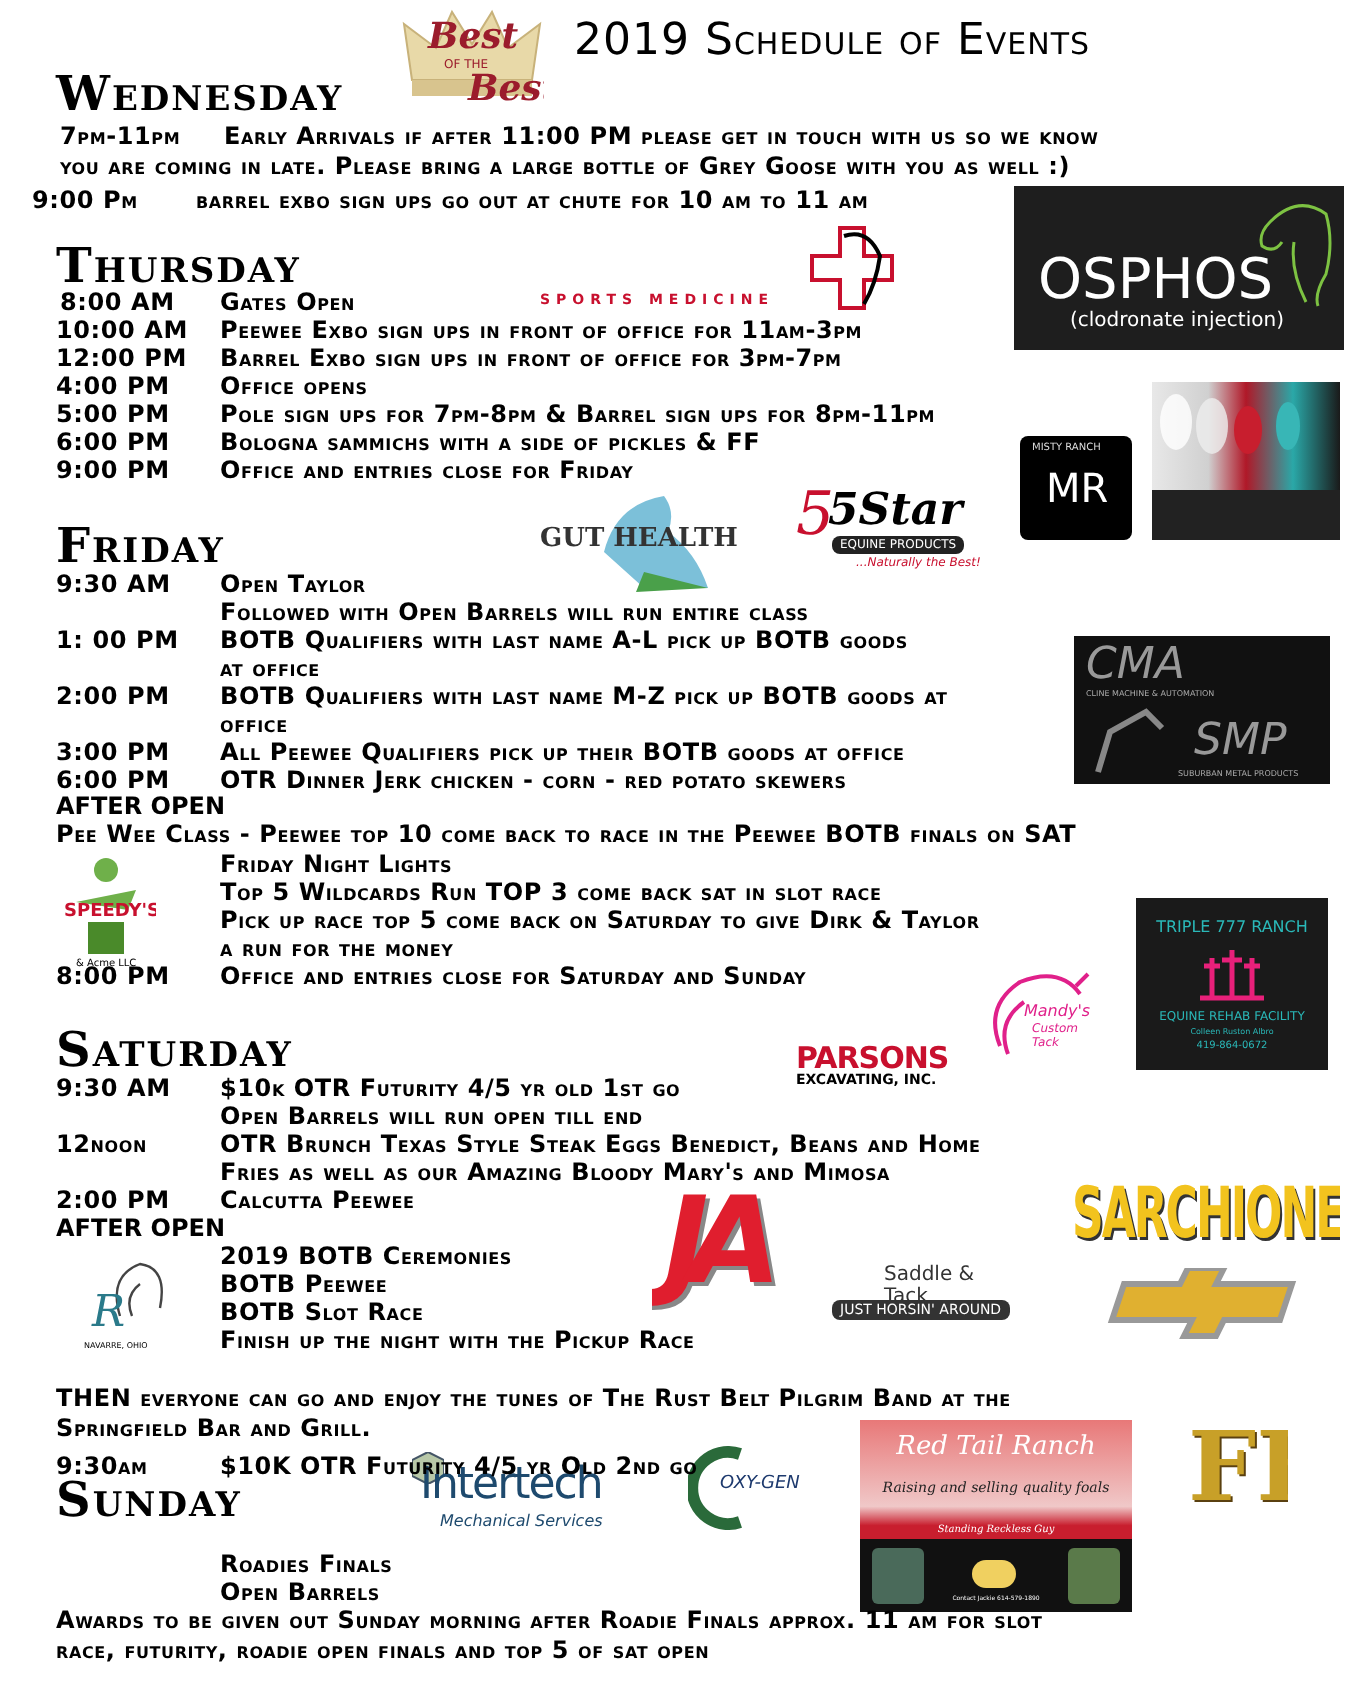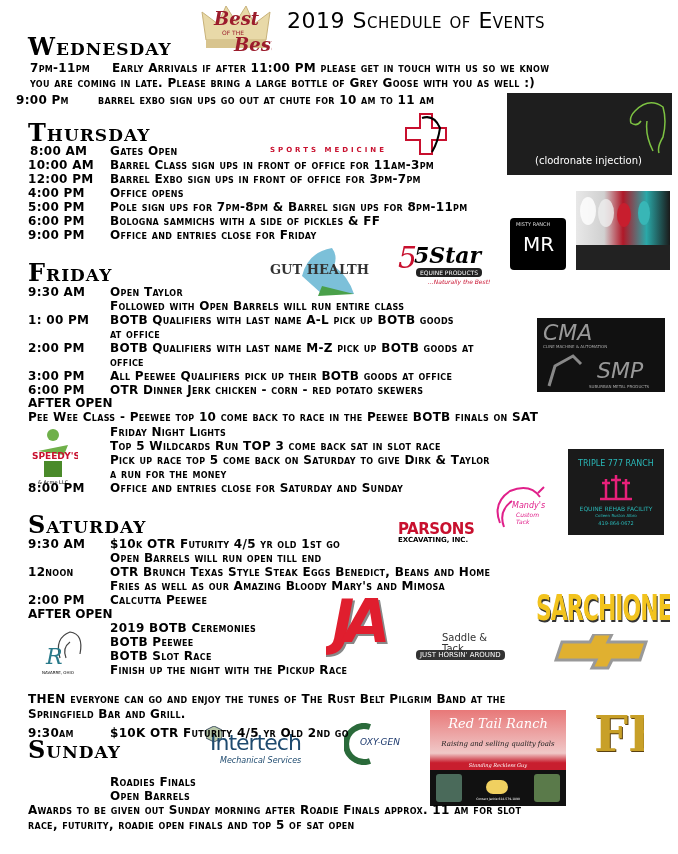--- a/index.html
+++ b/index.html
@@ -34,27 +34,28 @@
 
 <div class="abs day" style="left:28px;top:118px;">Thursday</div>
 <div class="logo" style="left:240px;top:112px;width:220px;height:50px;">
   <div style="position:absolute;left:30px;top:34px;font-size:7px;color:#c8102e;letter-spacing:3px;font-weight:bold;">SPORTS MEDICINE</div>
   <svg class="abs" style="left:164px;top:0" width="50" height="50">
     <path d="M16 2 h12 v14 h14 v12 h-14 v14 h-12 v-14 h-14 v-12 h14 z" fill="none" stroke="#c8102e" stroke-width="2"></path>
     <path d="M18 6 q12 -4 18 10 q-2 14 -8 24" fill="none" stroke="#000" stroke-width="2"></path>
   </svg>
 </div>
 <div class="logo" style="left:507px;top:93px;width:165px;height:82px;background:#1e1e1e;">
+  <div style="position:absolute;left:12px;top:30px;color:#fff;font-size:28px;">OSPHOS</div>
   <div style="position:absolute;left:28px;top:62px;color:#fff;font-size:10px;">(clodronate injection)</div>
   <svg class="abs" style="left:118px;top:4px" width="44" height="58">
     <path d="M10 14 q14 -14 28 -4 q4 14 0 30 q-6 10 -4 16 M10 14 q-6 6 -4 12 q6 4 10 -2 M22 24 q-2 14 6 30" fill="none" stroke="#7dc242" stroke-width="1.5"></path>
   </svg>
 </div>
 <div class="row sc" style="left:30px;top:144px;"><span class="time" style="display:inline-block;width:80px;">8:00 AM</span><span>Gates Open</span></div>
-<div class="row sc" style="left:28px;top:158px;"><span class="time" style="display:inline-block;width:82px;">10:00 AM</span><span>Barrel Class sign ups in front of office for 11am-3pm</span></div>
+<div class="row sc" style="left:28px;top:158px;"><span class="time" style="display:inline-block;width:82px;">10:00 AM</span><span>Peewee Exbo sign ups in front of office for 11am-3pm</span></div>
 <div class="row sc" style="left:28px;top:172px;"><span class="time" style="display:inline-block;width:82px;">12:00 PM</span><span>Barrel Exbo sign ups in front of office for 3pm-7pm</span></div>
 <div class="row sc" style="left:28px;top:186px;"><span class="time" style="display:inline-block;width:82px;">4:00 PM</span><span>Office opens</span></div>
 <div class="row sc" style="left:28px;top:200px;"><span class="time" style="display:inline-block;width:82px;">5:00 PM</span><span>Pole sign ups for 7pm-8pm &amp; Barrel sign ups for 8pm-11pm</span></div>
 <div class="row sc" style="left:28px;top:214px;"><span class="time" style="display:inline-block;width:82px;">6:00 PM</span><span>Bologna sammichs with a side of pickles &amp; FF</span></div>
 <div class="row sc" style="left:28px;top:228px;"><span class="time" style="display:inline-block;width:82px;">9:00 PM</span><span>Office and entries close for Friday</span></div>
 
 <div class="logo" style="left:576px;top:191px;width:94px;height:79px;background:linear-gradient(90deg,#e8e8e8 0%,#d0d0d0 30%,#b01828 50%,#2aa8a8 75%,#1a1a1a 100%);">
   <svg width="94" height="79">
     <ellipse cx="12" cy="20" rx="8" ry="14" fill="#fff" opacity="0.8"></ellipse>
     <ellipse cx="30" cy="22" rx="8" ry="14" fill="#eee" opacity="0.8"></ellipse>

